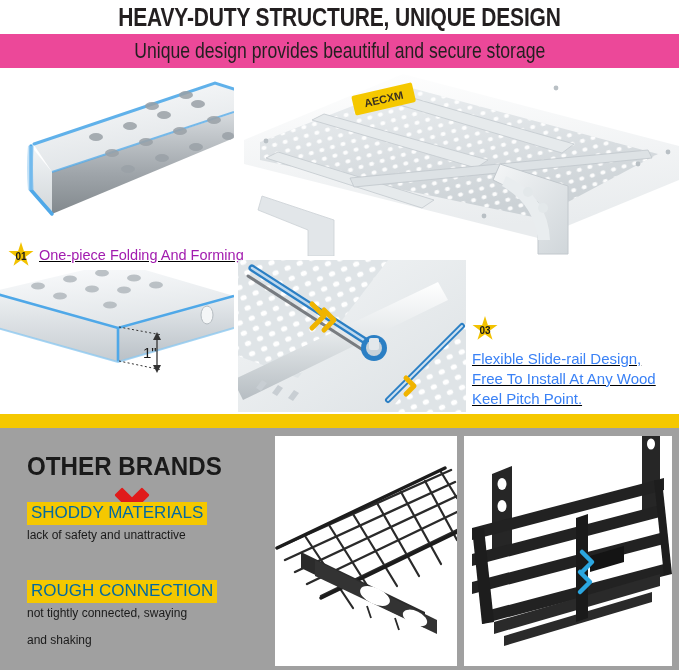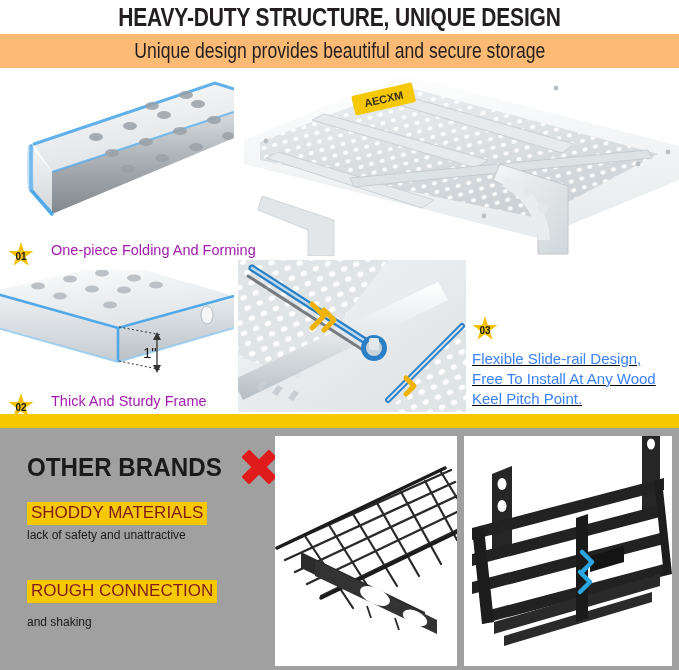--- a/index.html
+++ b/index.html
@@ -32,21 +32,21 @@
     color: #231f20;
     transform: scaleX(0.84);
     transform-origin: center center;
     white-space: nowrap;
   }
   .header-banner {
     position: absolute;
     left: 0; top: 34px;
     width: 679px;
     height: 34px;
-    background: #fdba74;
+    background: #ec4899;
     display: flex;
     align-items: center;
     justify-content: center;
   }
   .header-banner-text {
     font-family: "Liberation Sans Narrow", "Liberation Sans", sans-serif;
     font-size: 22px;
     font-weight: 400;
     color: #231f20;
     transform: scaleX(0.80);
@@ -85,22 +85,23 @@
     justify-content: center;
     font-size: 10px;
     font-weight: bold;
     color: #1a1a1a;
     padding-top: 2px;
     box-sizing: border-box;
   }
 
   .callout {
     display: flex;
-    align-items: flex-start;
-    gap: 17px;
+    align-items: center;
+    gap: 5px;
+    text-decoration: underline;
   }
   .callout-text {
     font-size: 14.5px;
     color: #a21caf;
     white-space: nowrap;
   }
 
   
   .panel01 {
     position: absolute;
@@ -174,20 +175,21 @@
     width: 679px;
     height: 242px;
     background: #a0a0a0;
   }
   .compare-heading {
     position: absolute;
     left: 27px; top: 23px;
     display: flex;
     align-items: center;
     gap: 7px;
+    flex-direction: column;
   }
   .compare-heading-text {
     font-family: "Liberation Sans Narrow", "Liberation Sans", sans-serif;
     font-weight: bold;
     font-size: 26px;
     color: #1a1a1a;
     transform: scaleX(0.93);
     transform-origin: left center;
     white-space: nowrap;
   }
@@ -206,21 +208,21 @@
     background: #e01b1b;
     border-radius: 1.5px;
   }
   .xmark::before { transform: translate(-50%,-50%) rotate(45deg); }
   .xmark::after  { transform: translate(-50%,-50%) rotate(-45deg); }
 
   .claim { position: absolute; left: 27px; }
   .claim-tag {
     display: inline-block;
     background: #f5c800;
-    color: #7f1d1d;
+    color: #0369a1;
     font-size: 17px;
     padding: 1px 4px 2px 4px;
     white-space: nowrap;
   }
   .claim-body {
     font-size: 12px;
     color: #1a1a1a;
     line-height: 1.28;
     margin-top: 3px;
     white-space: nowrap;
@@ -353,27 +355,20 @@
       </g>
       <g stroke="#333" stroke-width="1.3">
         <path d="M157 66 L157 99"></path>
       </g>
       <path d="M157 62 L153 70 L161 70 Z" fill="#333"></path>
       <path d="M157 103 L153 95 L161 95 Z" fill="#333"></path>
       <text x="143" y="88" font-family="Liberation Sans, sans-serif" font-size="15" fill="#1a1a1a">1"</text>
     </svg>
   </div>
 
-  <div class="callout callout02">
-    <span class="star">
-      <span class="star-shape"></span>
-      <span class="star-num">02</span>
-    </span>
-    <span class="callout-text">Thick And Sturdy Frame</span>
-  </div>
 
   <div class="panel-big">
     <svg width="441" height="188" viewBox="0 0 441 188">
       <defs>
         <linearGradient id="shelfTop" x1="0" y1="0" x2="0.2" y2="1">
           <stop offset="0%" stop-color="#ffffff"></stop>
           <stop offset="100%" stop-color="#e9ecee"></stop>
         </linearGradient>
         <linearGradient id="panelG" x1="0" y1="0" x2="0.3" y2="1">
           <stop offset="0%" stop-color="#eef1f3"></stop>
@@ -499,20 +494,21 @@
     <span class="xmark"></span>
   </div>
 
   <div class="claim claim1">
     <span class="claim-tag">SHODDY MATERIALS</span>
     <div class="claim-body">lack of safety and unattractive</div>
   </div>
 
   <div class="claim claim2">
     <span class="claim-tag">ROUGH CONNECTION</span>
+    <div class="claim-body">not tightly connected, swaying</div>
     <div class="claim-body" style="margin-top:12px">and shaking</div>
   </div>
 
   <div class="photo-frame photoA">
     <svg width="182" height="230" viewBox="0 0 182 230">
       <rect width="182" height="230" fill="#ffffff"></rect>
       <g stroke="#2a2a2a" stroke-width="2.4" fill="none" stroke-linecap="round">
 
         <path d="M2 112 L176 34"></path>
         <path d="M10 124 L180 46"></path>

